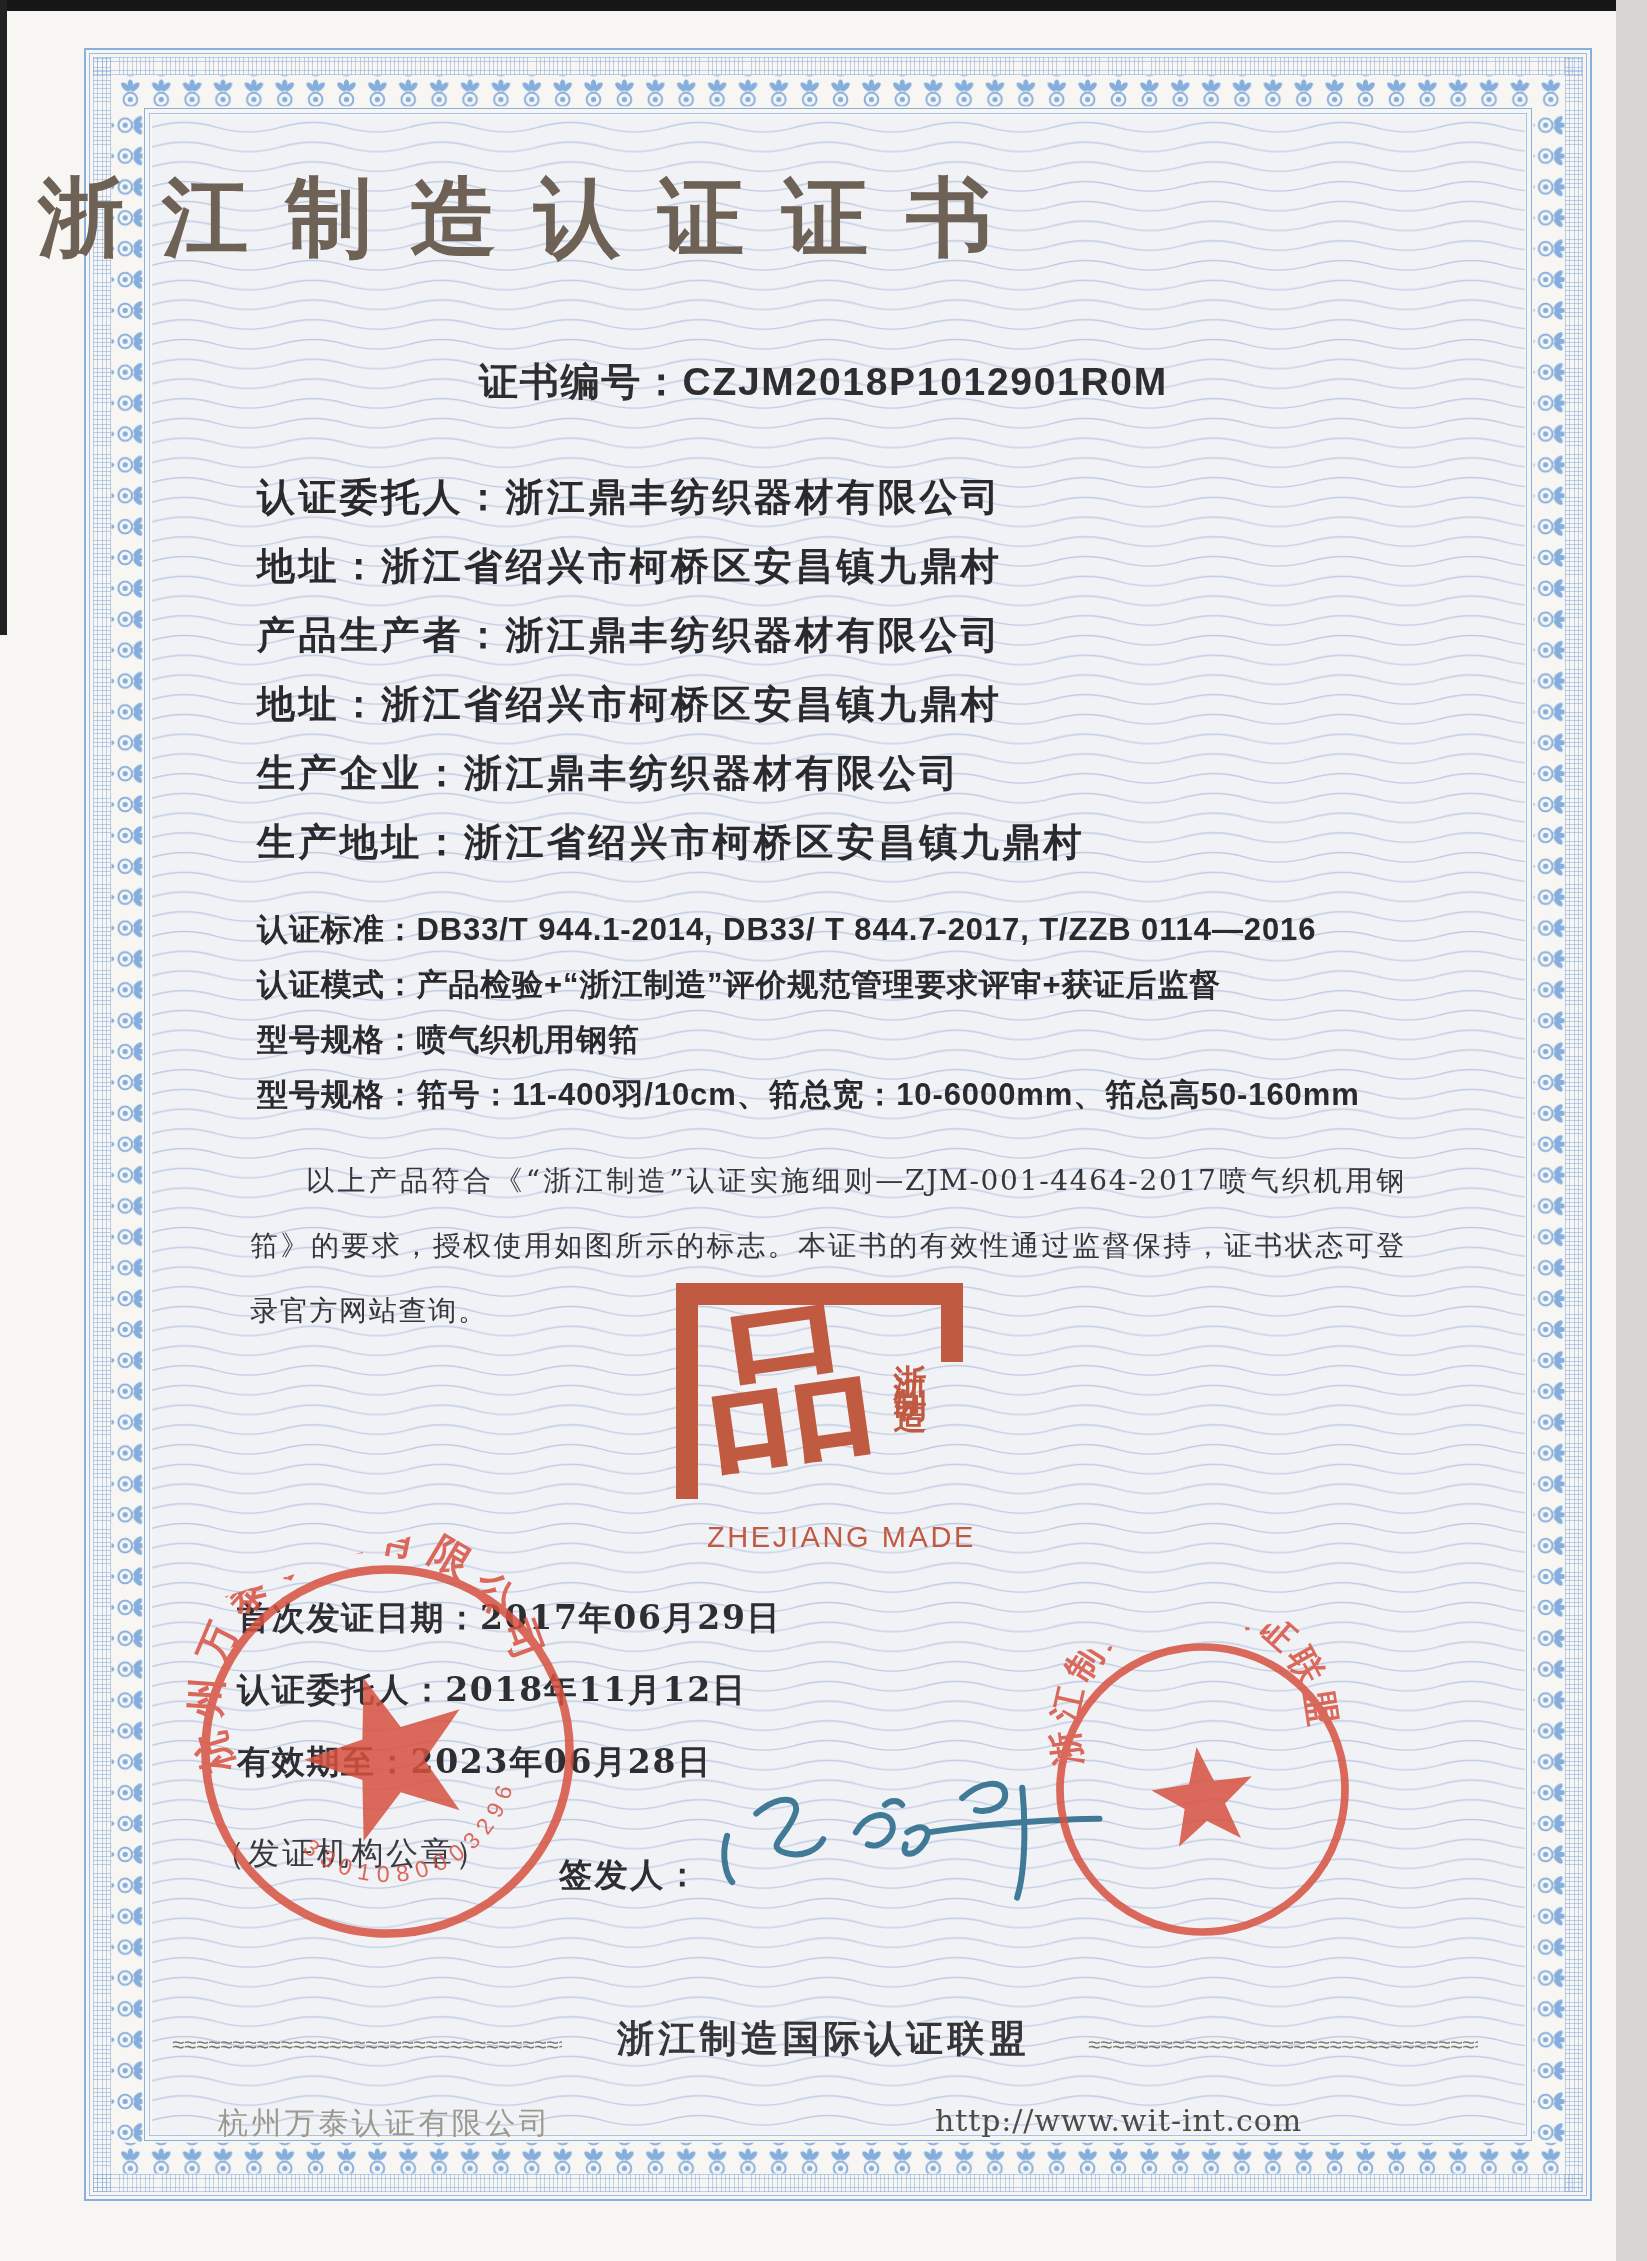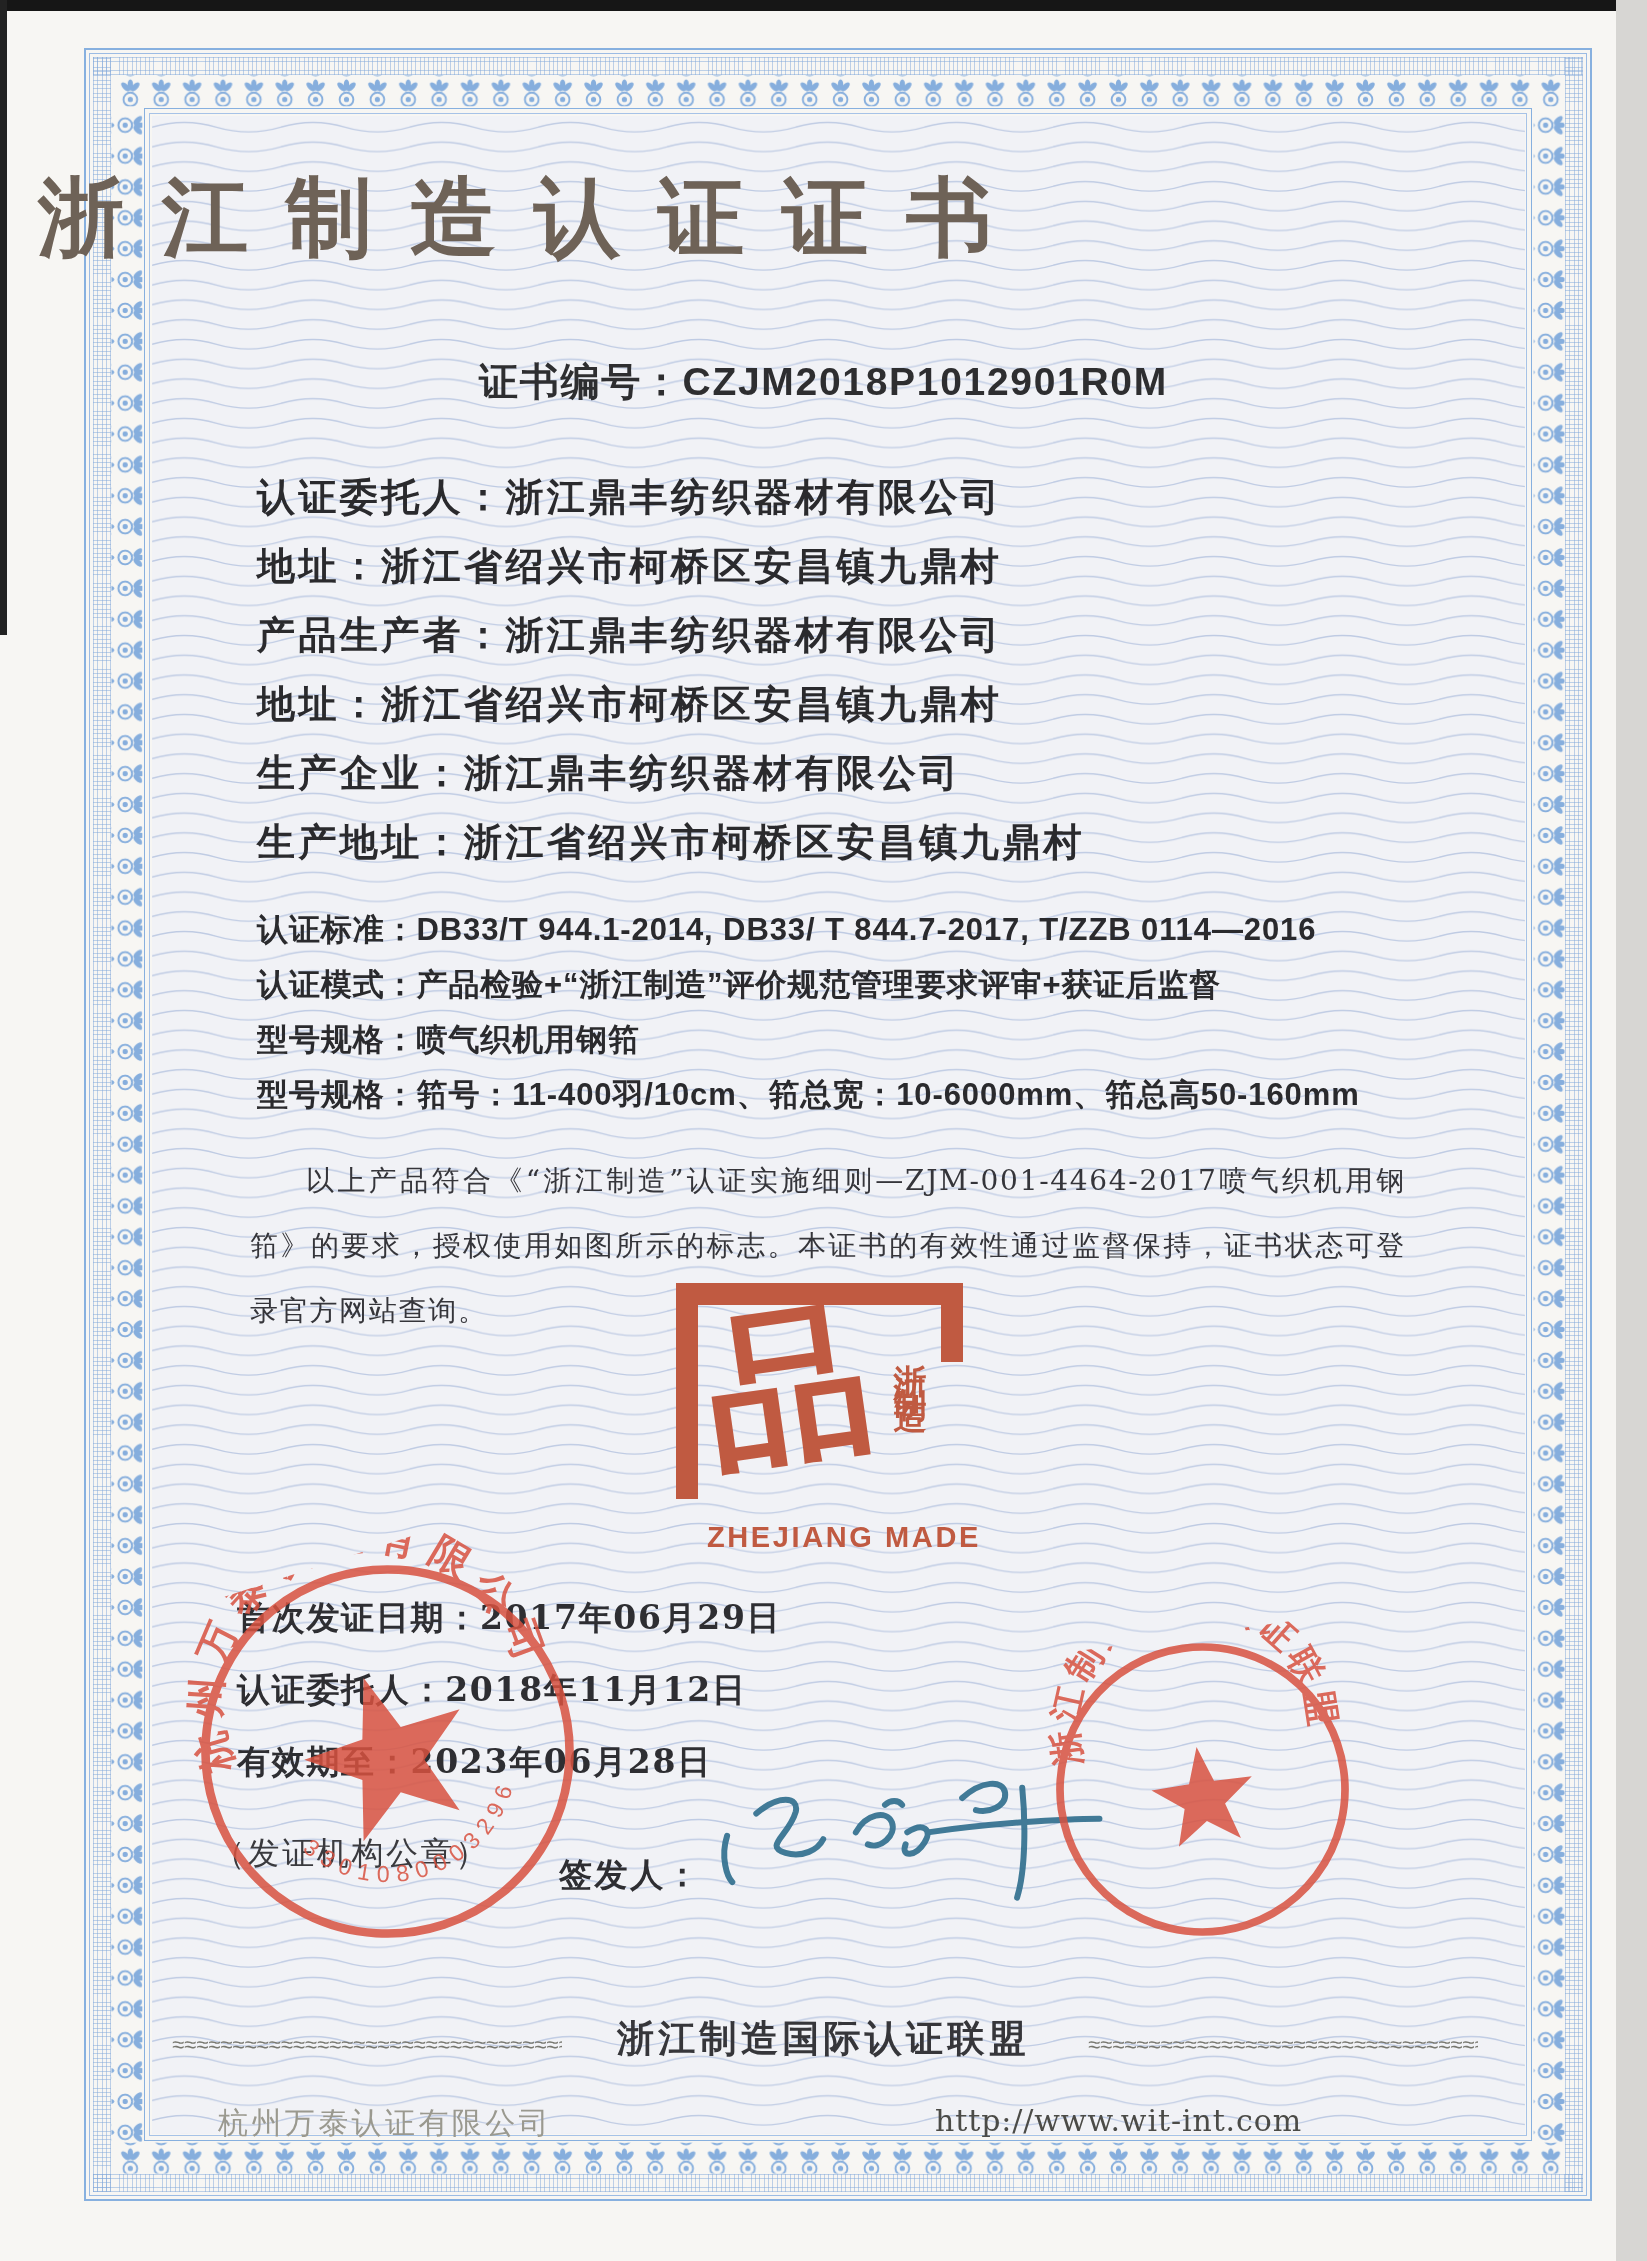--- a/index.html
+++ b/index.html
@@ -45,21 +45,21 @@
 
   
   .logo{position:absolute;left:676px;top:1283px;width:287px;height:273px;}
   .logo-bar-top{position:absolute;left:0;top:0;width:100%;height:22px;background:var(--red);}
   .logo-bar-left{position:absolute;left:0;top:0;width:22px;height:216px;background:var(--red);}
   .logo-bar-right{position:absolute;right:0;top:0;width:22px;height:79px;background:var(--red);}
   .logo-glyph{position:absolute;left:29px;top:3.4px;font-size:165px;line-height:1.2;
     font-family:"DejaVu Serif",serif;font-weight:700;color:var(--red);transform:rotate(-8deg);}
   .logo-side{position:absolute;right:31px;top:55px;writing-mode:vertical-rl;
     font-size:33px;letter-spacing:12px;font-weight:700;color:var(--red);}
-  .logo-caption{position:absolute;left:31px;bottom:1.7px;font-size:29px;font-weight:700;
+  .logo-caption{position:absolute;left:31px;bottom:1.7px;font-size:29px;font-weight:400;
     letter-spacing:2.6px;color:var(--red);white-space:nowrap;}
 
   .dates{position:absolute;left:225px;top:1582px;font-family:"DejaVu Serif",serif;
     font-size:33px;font-weight:600;color:#2e2e32;letter-spacing:1.7px;line-height:72px;white-space:nowrap;margin-left:12px;}
   .sealnote{position:absolute;left:213px;top:1832px;font-family:"DejaVu Serif",serif;
     font-size:32px;color:#3a3a3e;letter-spacing:2.6px;}
   .issuer{position:absolute;left:559px;top:1853px;font-family:"DejaVu Serif",serif;
     font-size:33px;font-weight:600;color:#2e2e32;letter-spacing:2.6px;}
   .signature{position:absolute;left:703px;top:1750px;width:412px;height:163px;}
 

